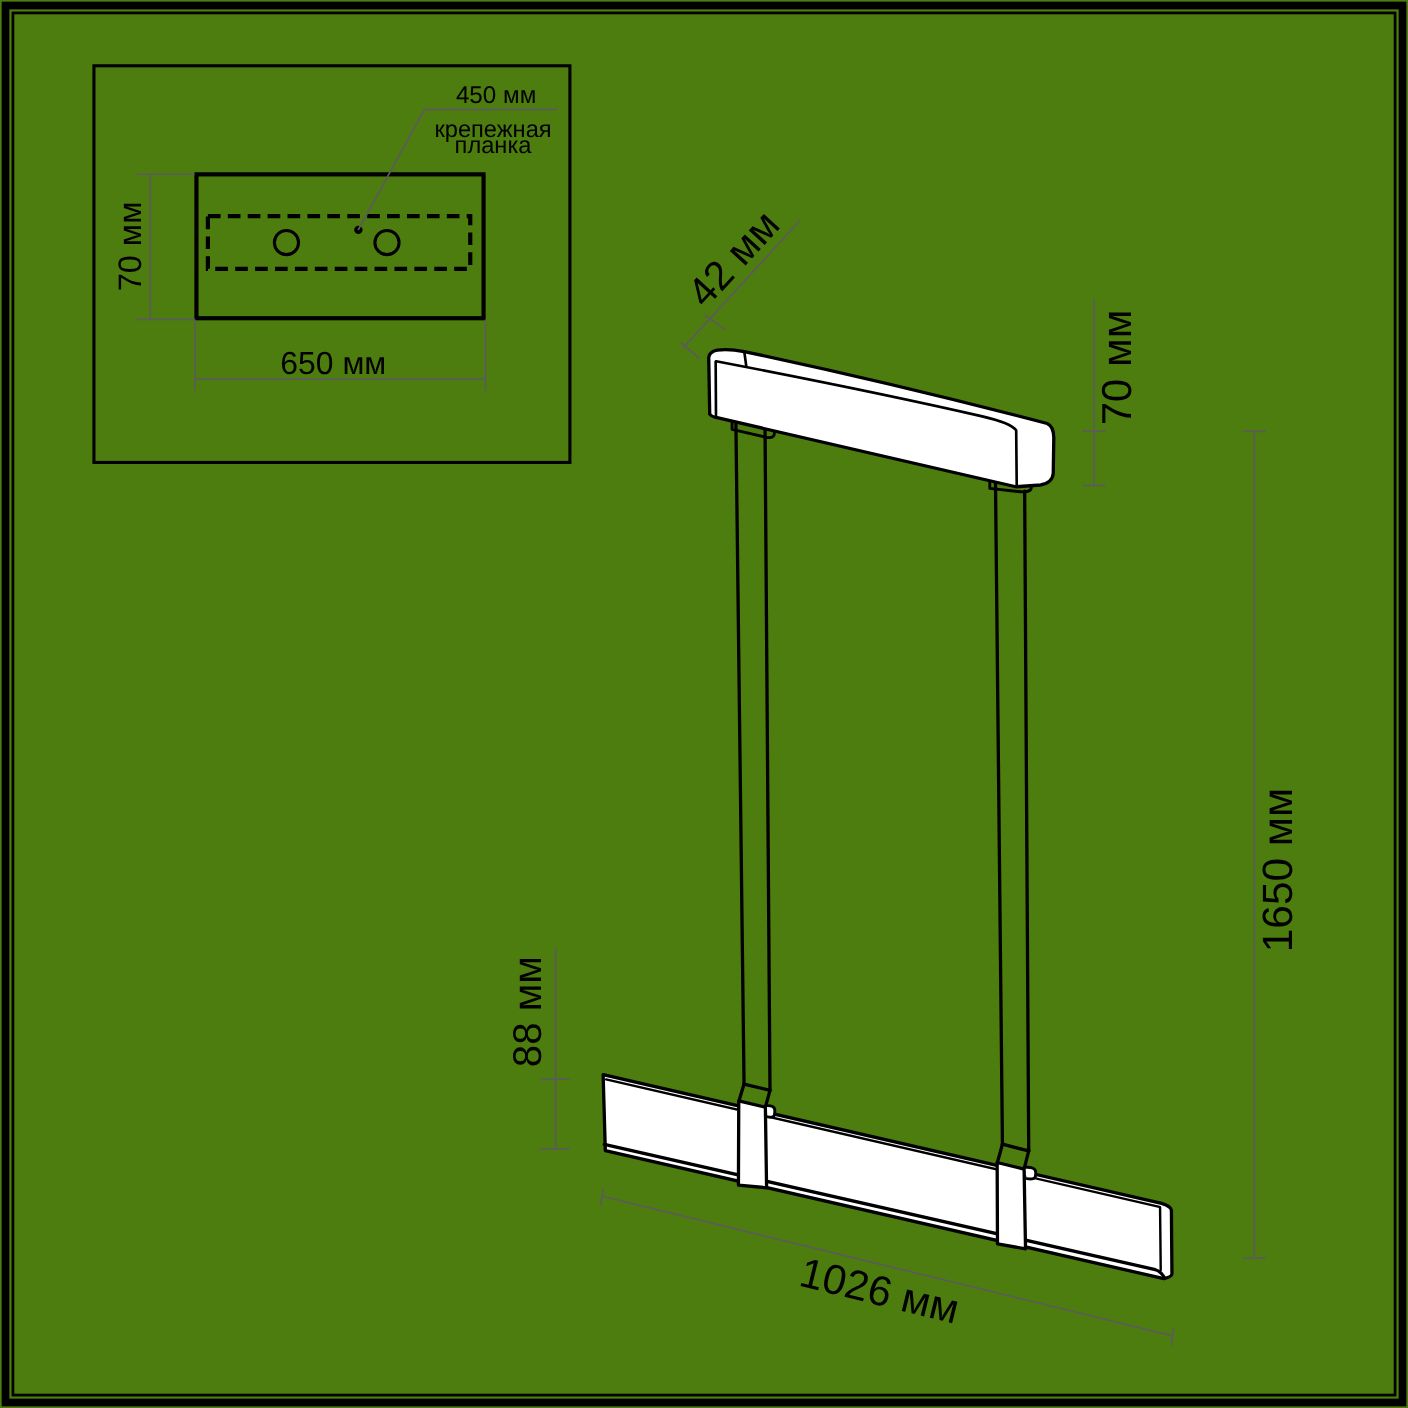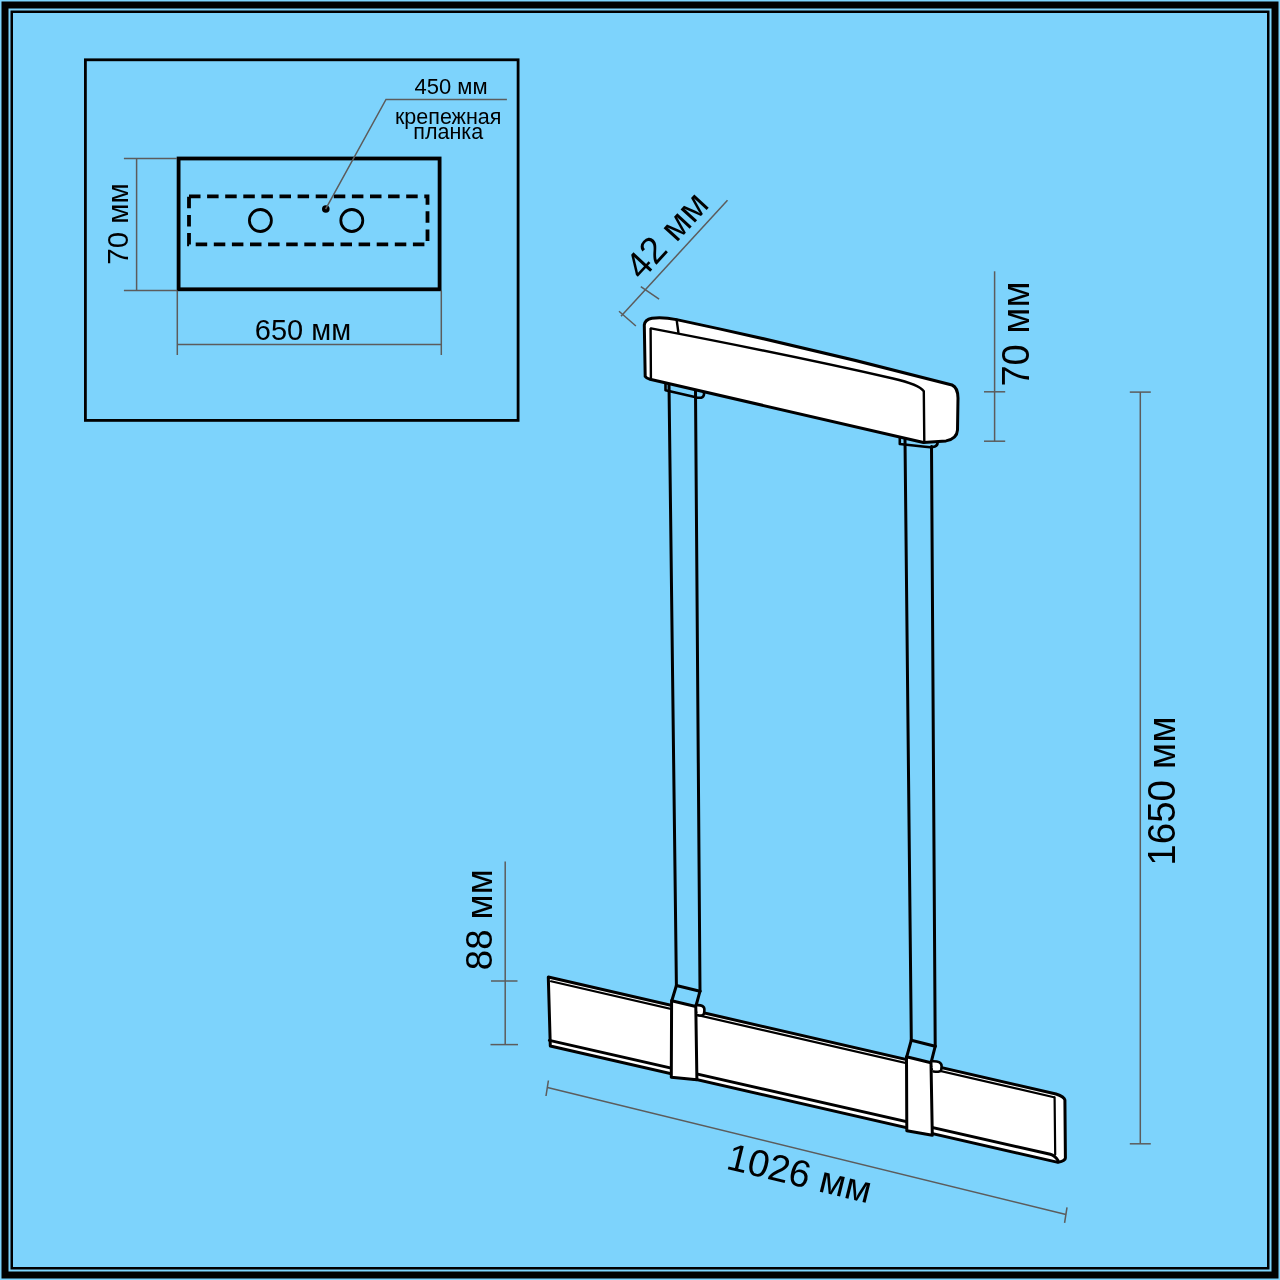--- a/index.html
+++ b/index.html
@@ -1,16 +1,16 @@
 <!DOCTYPE html>
 <html><head>
 <meta charset="utf-8">
 <style>
   html,body{margin:0;padding:0;background:#fff;}
-  #page{position:relative;width:1280px;height:1280px;background:#7dd3fc;overflow:hidden;text-decoration:underline;}
+  #page{position:relative;width:1280px;height:1280px;background:#4d7c0f;overflow:hidden;text-decoration:underline;}
   svg{position:absolute;left:0;top:0;}
   text{font-family:"Liberation Sans",sans-serif;fill:#000;}
 </style>
 </head>
 <body>
 <div id="page">
 <svg width="1280" height="1280" viewBox="0 0 1280 1280">
 
   <rect x="5" y="5" width="1270" height="1270" fill="none" stroke="#000" stroke-width="7"></rect>
   <rect x="11.75" y="11.75" width="1256.5" height="1256.5" fill="none" stroke="#000" stroke-width="2.5"></rect>

